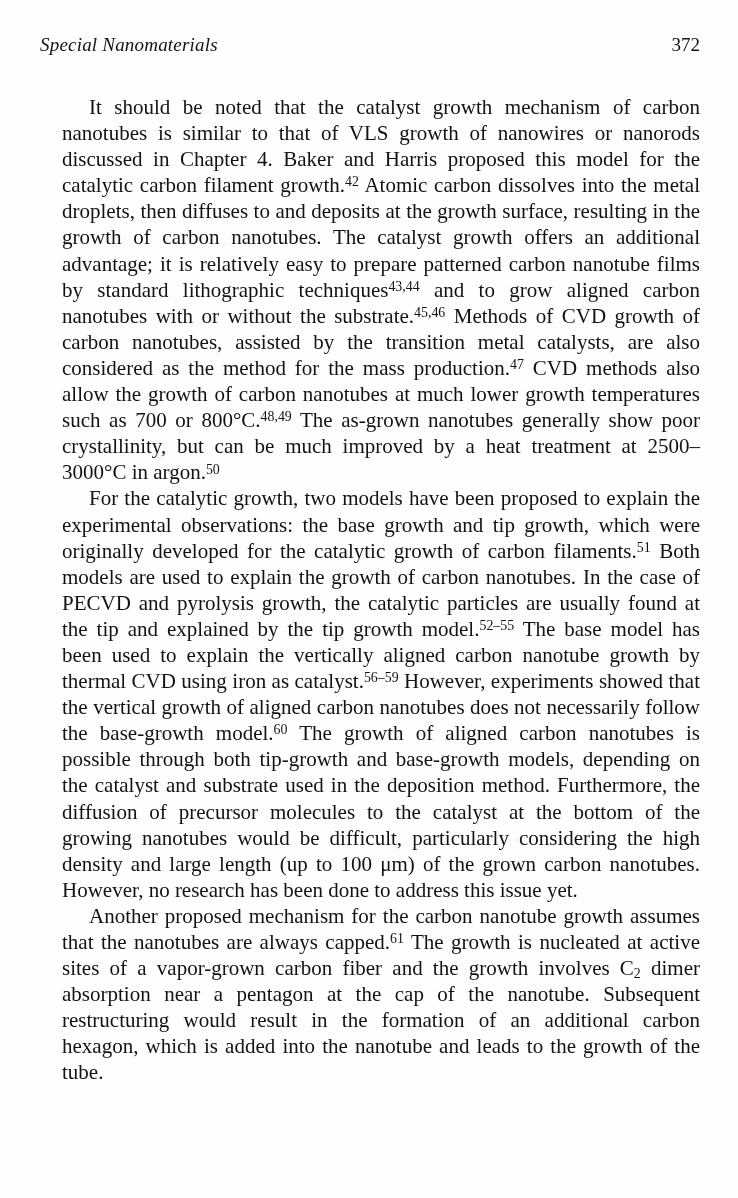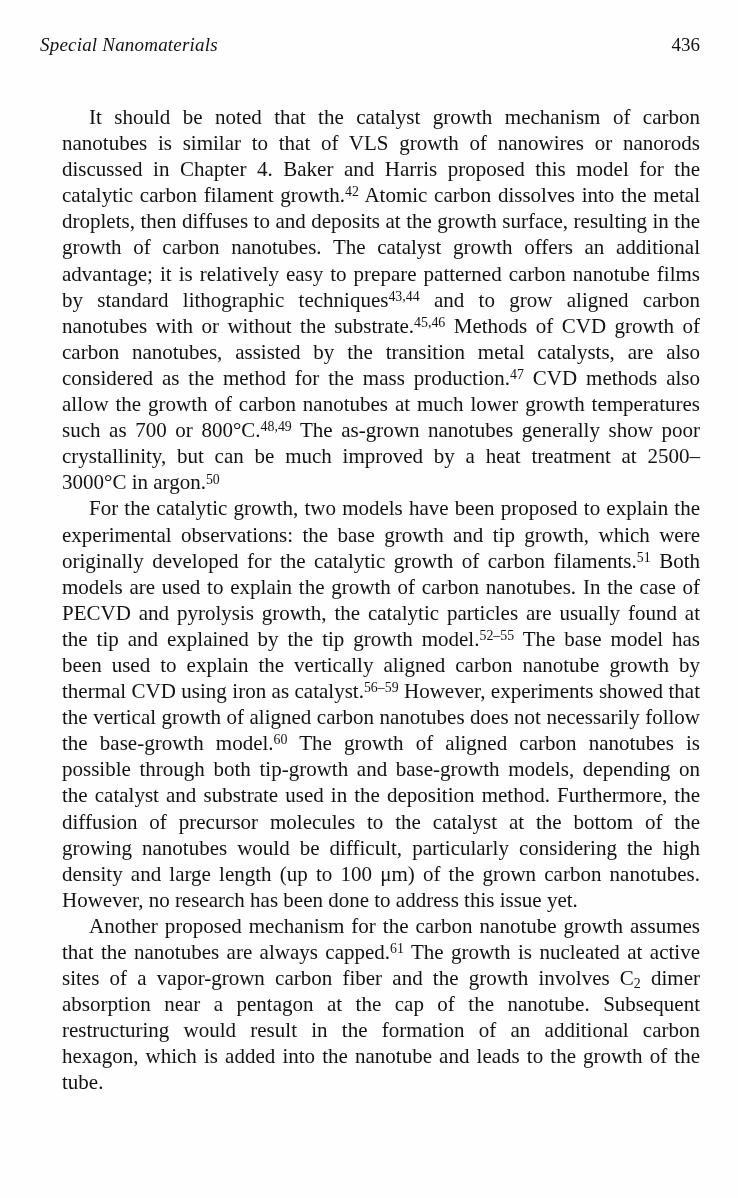--- a/index.html
+++ b/index.html
@@ -16,21 +16,21 @@
     padding: 34px 38px 20px 40px;
     background: #fefefe;
     color: #121212;
     font-family: "Liberation Serif", serif;
   }
   .page-header {
     display: flex;
     justify-content: space-between;
     align-items: baseline;
     font-size: 19px;
-    margin-bottom: 48px;
+    margin-bottom: 38px;
   }
   .running-title { font-style: italic; letter-spacing: 0.2px; }
   .page-number { font-style: normal; }
   .page-body {
     font-size: 21px;
     line-height: 26.1px;
     text-align: justify;
     margin-left: 22px;
   }
   .para {
@@ -51,20 +51,20 @@
     top: 0.18em;
     vertical-align: baseline;
   }
 </style>
 </head>
 <body>
 
 <div class="page">
   <div class="page-header">
     <span class="running-title">Special Nanomaterials</span>
-    <span class="page-number">436</span>
+    <span class="page-number">372</span>
   </div>
   <div class="page-body">
       <p class="para"><span>It should be noted that the catalyst growth mechanism of carbon nanotubes is similar to that of VLS growth of nanowires or nanorods discussed in Chapter 4. Baker and Harris proposed this model for the catalytic carbon filament growth.</span><sup>42</sup><span> Atomic carbon dissolves into the metal droplets, then diffuses to and deposits at the growth surface, resulting in the growth of carbon nanotubes. The catalyst growth offers an additional advantage; it is relatively easy to prepare patterned carbon nanotube films by standard lithographic techniques</span><sup>43,44</sup><span> and to grow aligned carbon nanotubes with or without the substrate.</span><sup>45,46</sup><span> Methods of CVD growth of carbon nanotubes, assisted by the transition metal catalysts, are also considered as the method for the mass production.</span><sup>47</sup><span> CVD methods also allow the growth of carbon nanotubes at much lower growth temperatures such as 700 or 800°C.</span><sup>48,49</sup><span> The as-grown nanotubes generally show poor crystallinity, but can be much improved by a heat treatment at 2500–3000°C in argon.</span><sup>50</sup></p>
       <p class="para"><span>For the catalytic growth, two models have been proposed to explain the experimental observations: the base growth and tip growth, which were originally developed for the catalytic growth of carbon filaments.</span><sup>51</sup><span> Both models are used to explain the growth of carbon nanotubes. In the case of PECVD and pyrolysis growth, the catalytic particles are usually found at the tip and explained by the tip growth model.</span><sup>52–55</sup><span> The base model has been used to explain the vertically aligned carbon nanotube growth by thermal CVD using iron as catalyst.</span><sup>56–59</sup><span> However, experiments showed that the vertical growth of aligned carbon nanotubes does not necessarily follow the base-growth model.</span><sup>60</sup><span> The growth of aligned carbon nanotubes is possible through both tip-growth and base-growth models, depending on the catalyst and substrate used in the deposition method. Furthermore, the diffusion of precursor molecules to the catalyst at the bottom of the growing nanotubes would be difficult, particularly considering the high density and large length (up to 100 μm) of the grown carbon nanotubes. However, no research has been done to address this issue yet.</span></p>
       <p class="para"><span>Another proposed mechanism for the carbon nanotube growth assumes that the nanotubes are always capped.</span><sup>61</sup><span> The growth is nucleated at active sites of a vapor-grown carbon fiber and the growth involves C</span><sub>2</sub><span> dimer absorption near a pentagon at the cap of the nanotube. Subsequent restructuring would result in the formation of an additional carbon hexagon, which is added into the nanotube and leads to the growth of the tube.</span></p>
     </div>
 </div>
 
 </body></html>

